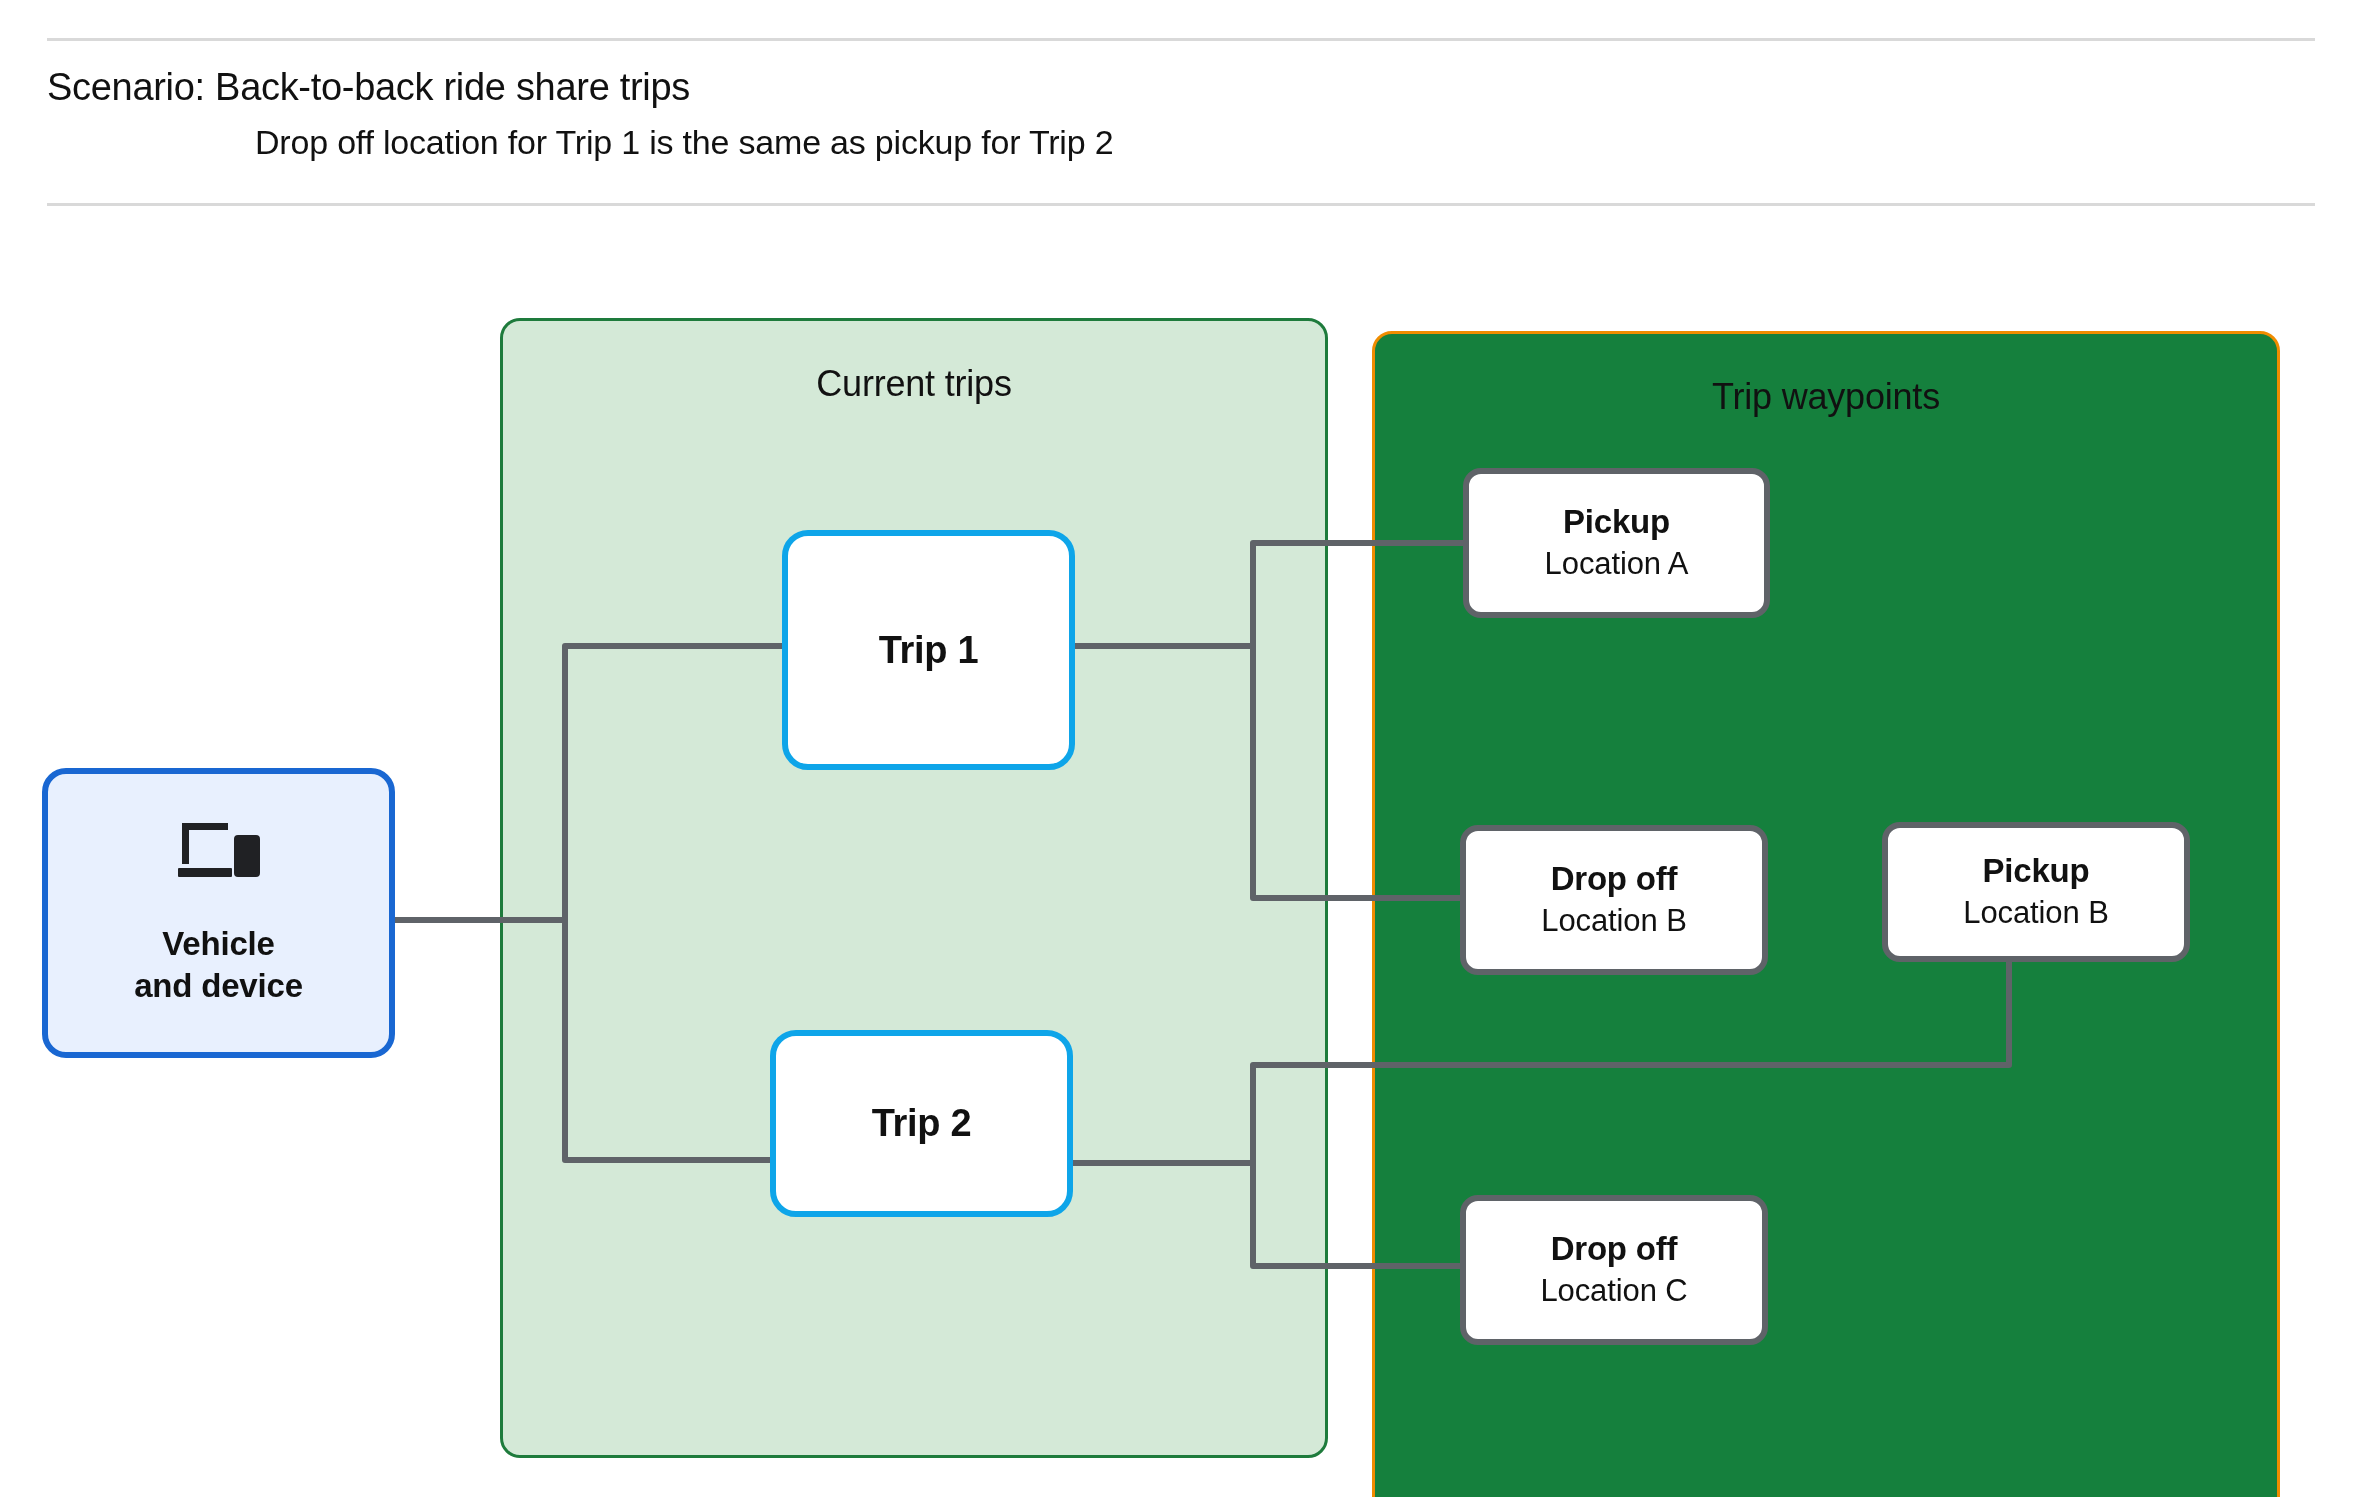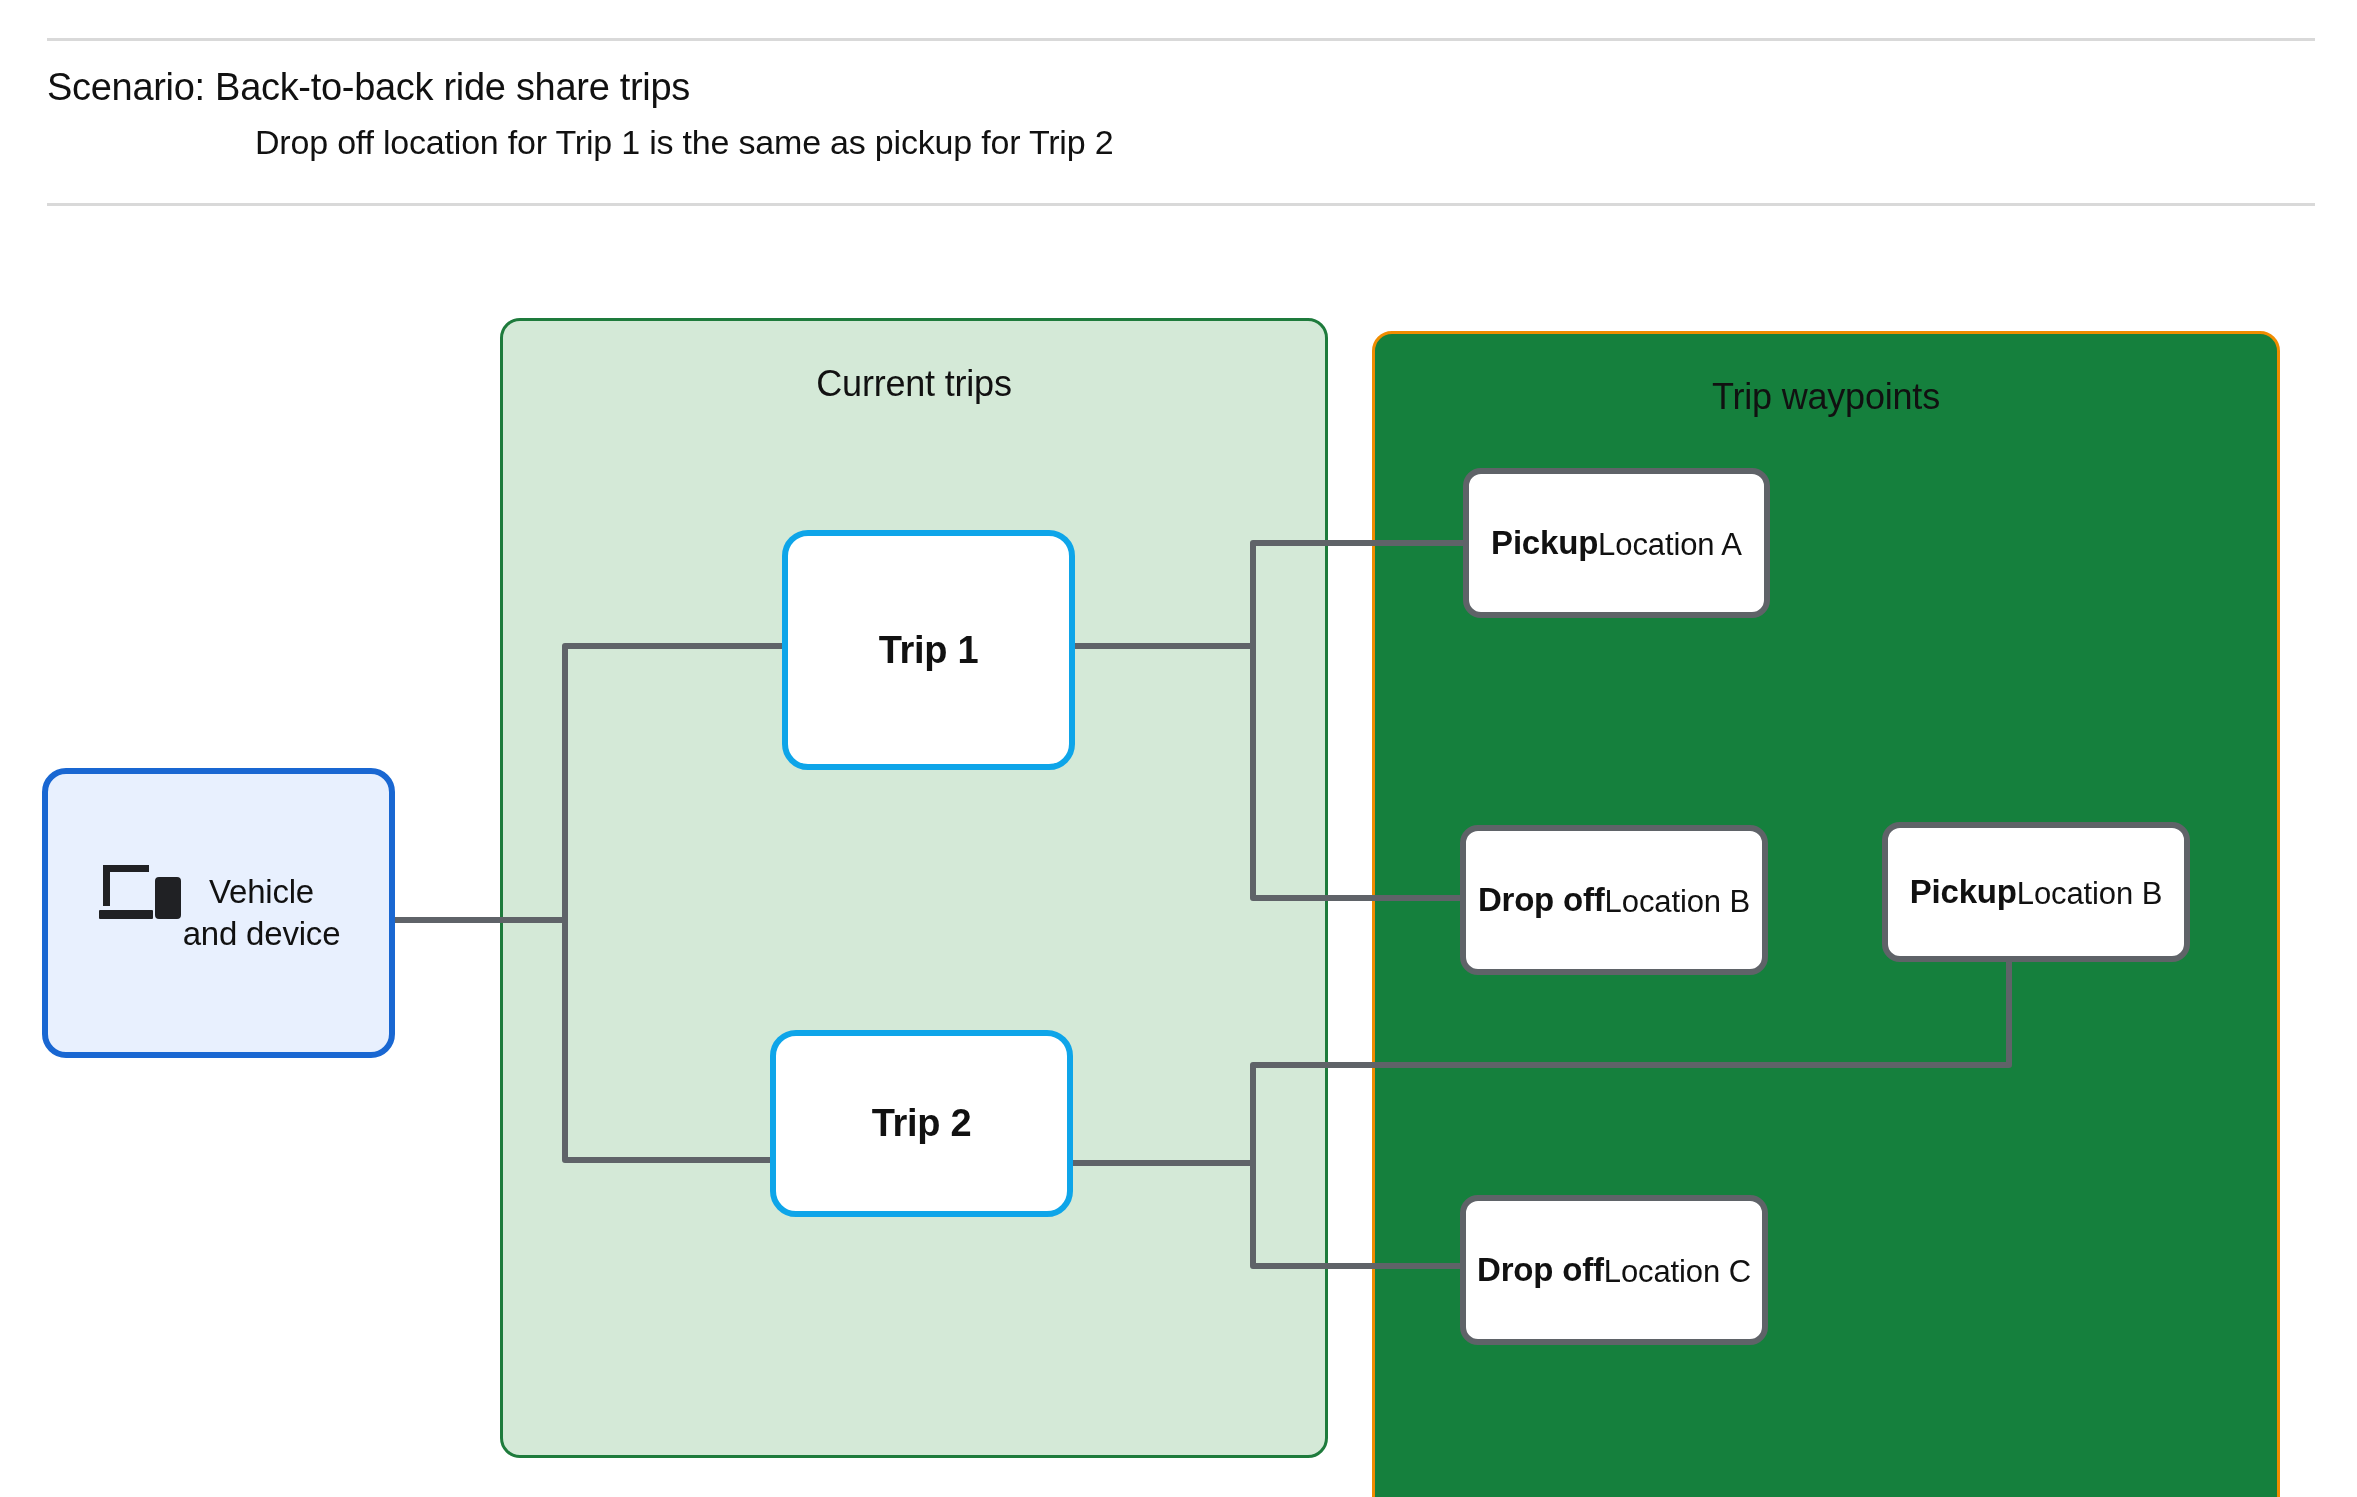--- a/index.html
+++ b/index.html
@@ -21,39 +21,39 @@
   #group-current-trips{left:500px;top:318px;width:828px;height:1140px;
                        background:#d4e9d7;border:3px solid #1e7b3c;}
   #group-trip-waypoints{left:1372px;top:331px;width:908px;height:1463px;
                         background:#15803d;border:3px solid #f08c00;}
 
   
   #connector-layer{position:absolute;left:0;top:0;width:2357px;height:1497px;}
 
   
   .node{position:absolute;box-sizing:border-box;background:#ffffff;
-        display:flex;flex-direction:row;align-items:center;justify-content:center;}
+        display:flex;flex-direction:column;align-items:center;justify-content:center;}
   .trip-node{border:6px solid #0ea5e9;border-radius:26px;}
   .trip-label{font-size:38px;font-weight:bold;letter-spacing:-0.3px;}
   #node-trip-1{left:782px;top:530px;width:293px;height:240px;}
   #node-trip-2{left:770px;top:1030px;width:303px;height:187px;}
 
   .waypoint-node{border:6px solid #5f6368;border-radius:18px;}
   .wp-title{font-size:33px;font-weight:bold;letter-spacing:-0.2px;line-height:1.12;}
   .wp-sub{font-size:31px;font-weight:normal;letter-spacing:-0.1px;line-height:1.2;margin-top:4px;}
   #node-pickup-a{left:1463px;top:468px;width:307px;height:150px;}
   #node-dropoff-b{left:1460px;top:825px;width:308px;height:150px;}
   #node-pickup-b{left:1882px;top:822px;width:308px;height:140px;}
   #node-dropoff-c{left:1460px;top:1195px;width:308px;height:150px;}
 
   
   #node-vehicle{left:42px;top:768px;width:353px;height:290px;
                 border:6px solid #1967d2;border-radius:24px;background:#e8f0fe;}
   #vehicle-icon{width:86px;height:66px;margin-bottom:38px;}
-  #vehicle-label{font-size:33px;font-weight:normal;text-align:center;line-height:1.28;
+  #vehicle-label{font-size:33px;font-weight:bold;text-align:center;line-height:1.28;
                  letter-spacing:-0.2px;white-space:pre-line;}
 </style>
 </head>
 <body>
 
 <div id="header-rule-top"></div>
 <div id="scenario-title">Scenario: Back-to-back ride share trips</div>
 <div id="scenario-subtitle">Drop off  location for Trip 1 is the same as pickup for Trip 2</div>
 <div id="header-rule-bottom"></div>
 

